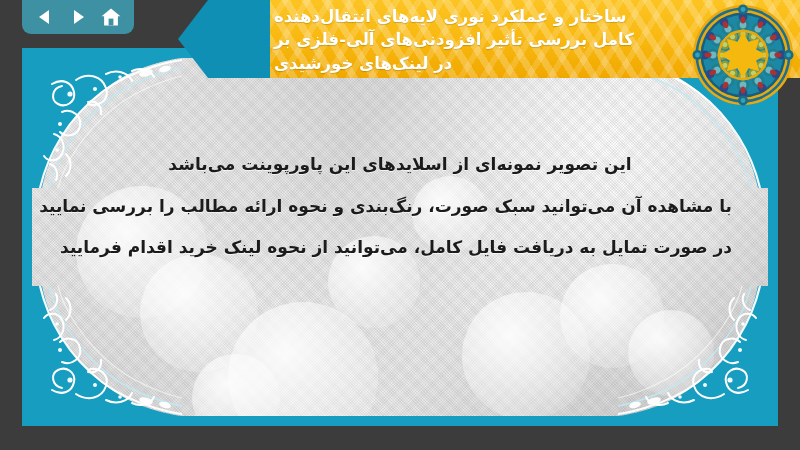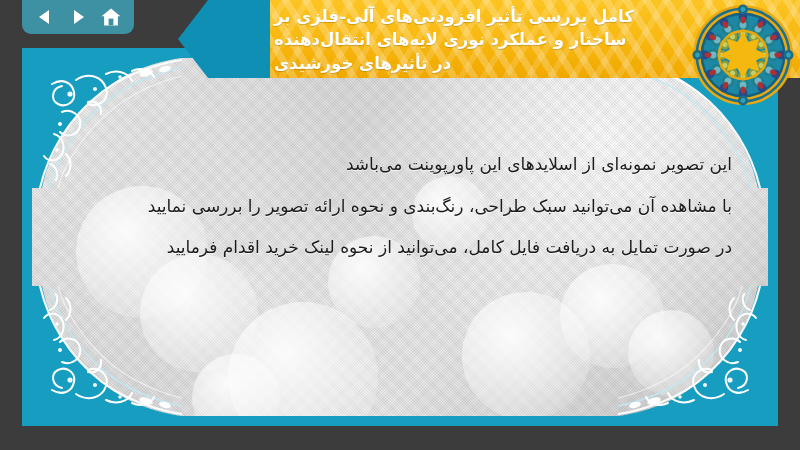--- a/index.html
+++ b/index.html
@@ -187,25 +187,25 @@
     pointer-events: none;
   }
   #medallion svg { display: block; }
 
   
   #body-text {
     position: absolute;
     right: 36px;
     left: 36px;
     top: 86px;
-    text-align: right;
+    text-align: center;
     direction: rtl;
     color: #1b1b1b;
     font-size: 17px;
-    font-weight: normal;
+    font-weight: bold;
     line-height: 2.45;
     text-shadow: 0 1px 0 rgba(255,255,255,.65);
     z-index: 20;
   }
   #body-text .bline { display: block; white-space: nowrap; }
 </style>
 </head>
 <body>
 
 <div id="stage">
@@ -342,34 +342,34 @@
       <div class="corner" id="corner-tr">
         <svg viewBox="0 0 150 130" preserveAspectRatio="none">
           <path d="M0 0 H150 C150 0 108 4 74 30 C40 56 18 92 10 130 H0 Z" fill="#169dc0"></path>
           <path d="M150 2 C150 2 104 8 70 34 C36 60 16 96 8 130" fill="none" stroke="#ffffff" stroke-width="2.2" opacity=".95"></path>
           <path d="M150 10 C150 10 108 17 76 42 C44 67 24 102 17 130" fill="none" stroke="#bfe9f3" stroke-width="1.6" opacity=".85"></path>
         </svg>
       </div>
 
       <div id="body-text">
         <span class="bline">این تصویر نمونه‌ای از اسلایدهای این پاورپوینت می‌باشد</span>
-        <span class="bline">با مشاهده آن می‌توانید سبک طراحی، رنگ‌بندی و نحوه ارائه تصویر را بررسی نمایید</span>
+        <span class="bline">با مشاهده آن می‌توانید سبک صورت، رنگ‌بندی و نحوه ارائه مطالب را بررسی نمایید</span>
         <span class="bline">در صورت تمایل به دریافت فایل کامل، می‌توانید از نحوه لینک خرید اقدام فرمایید</span>
       </div>
     </div>
   </div>
 
   <div id="title-banner">
     <div id="banner-tail"></div>
     <div id="banner-plate"></div>
 
     <div id="title-text">
+      <span class="tline">ساختار و عملکرد نوری لایه‌های انتقال‌دهنده</span>
       <span class="tline">کامل بررسی تأثیر افزودنی‌های آلی-فلزی بر</span>
-      <span class="tline">ساختار و عملکرد نوری لایه‌های انتقال‌دهنده</span>
-      <span class="tline">در تأثیر‌های خورشیدی</span>
+      <span class="tline">در لینک‌های خورشیدی</span>
     </div>
 
     <div id="medallion">
       <svg width="102" height="102" viewBox="0 0 102 102">
         <defs>
           <g id="petal-unit">
             <circle cx="0" cy="-30" r="6.2" fill="#1f7f8c"></circle>
             <circle cx="0" cy="-30" r="3.4" fill="#6fb7c4"></circle>
             <circle cx="0" cy="-21" r="5.0" fill="#8a9b3c"></circle>
             <circle cx="0" cy="-21" r="2.6" fill="#c3cf6a"></circle>

